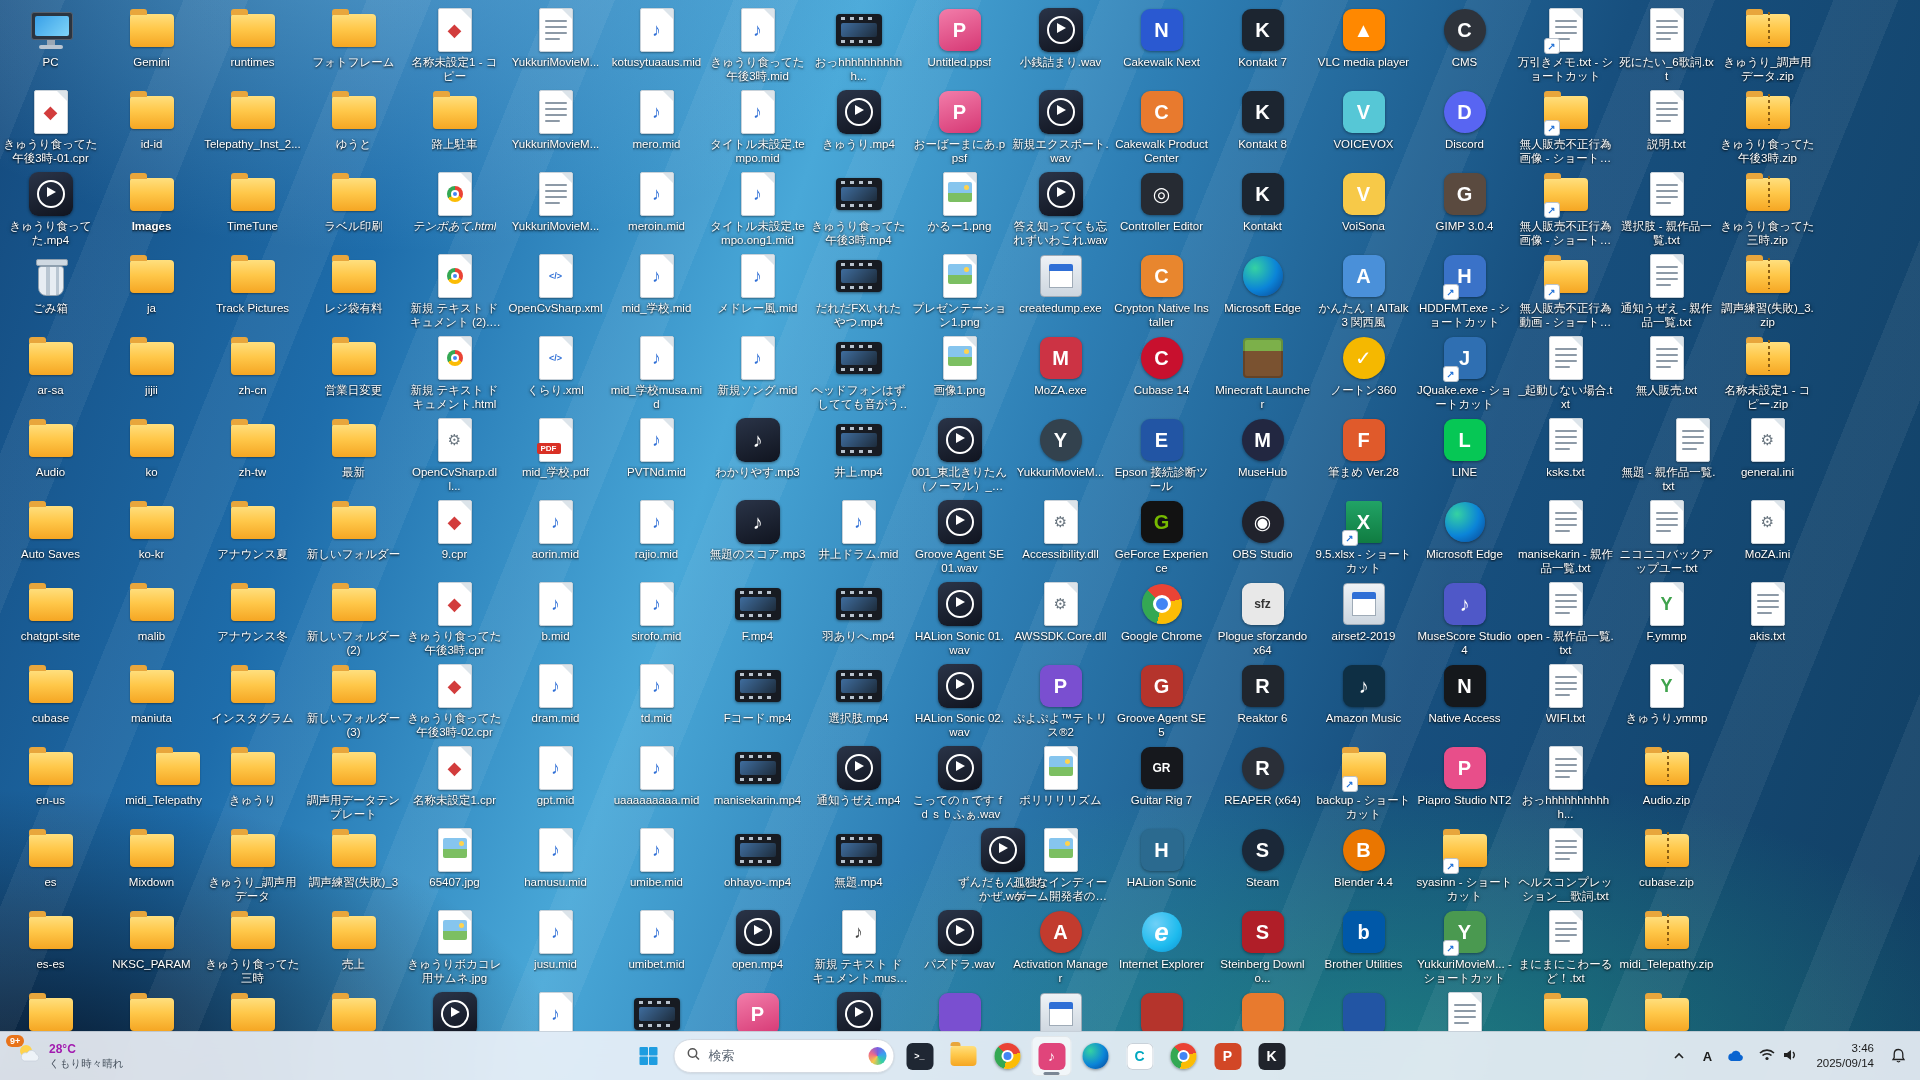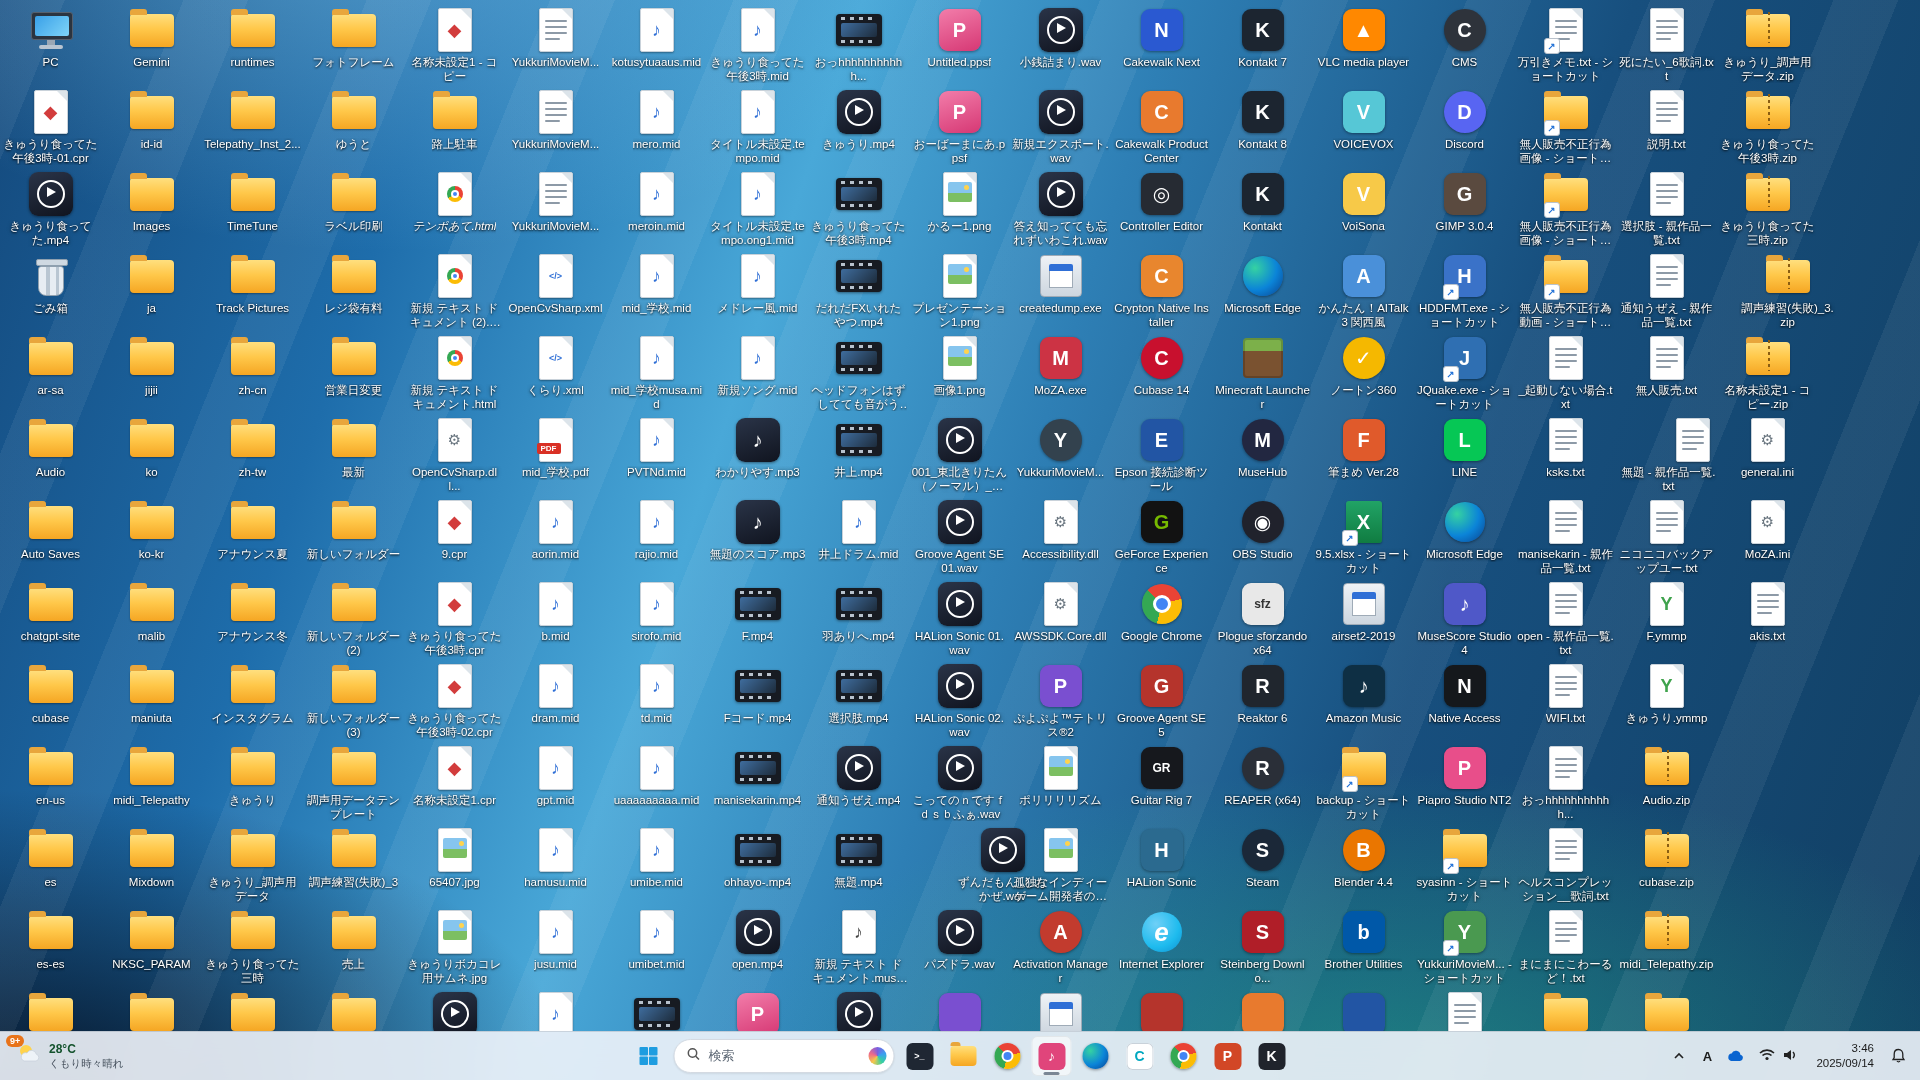--- a/index.html
+++ b/index.html
@@ -81,21 +81,21 @@
     background:conic-gradient(#ea4335 0 33%,#fbbc05 33% 66%,#34a853 66% 100%);}
   .ball::after{content:"";position:absolute;inset:4px;background:#4285f4;border-radius:50%;border:2px solid #fff;}
   .sc{position:absolute;left:2px;bottom:0;width:14px;height:14px;background:#fff;border:1px solid #b9c2cc;border-radius:3px;
     display:flex;align-items:center;justify-content:center;font-size:10px;color:#1d6fd6;font-weight:bold;}
   
   .taskbar{position:absolute;left:0;right:0;bottom:0;height:48px;background:rgba(238,243,250,.9);
     backdrop-filter:blur(18px);border-top:1px solid rgba(110,125,140,.25);z-index:10;}
   .tb-widgets{position:absolute;left:2px;top:0;bottom:0;display:flex;align-items:center;gap:7px;padding:0 12px 0 14px;border-radius:6px;}
   .wx-badge{position:absolute;left:4px;top:3px;background:#e8731a;color:#fff;font-size:9px;font-weight:bold;border-radius:8px;padding:1px 4px;z-index:2;}
   .wx-text{display:flex;flex-direction:column;line-height:1.25;}
-  .wx-temp{font-size:12px;color:#14532d;font-weight:bold;}
+  .wx-temp{font-size:12px;color:#a21caf;font-weight:bold;}
   .wx-cond{font-size:10.5px;color:#47525e;}
   .tb-center{position:absolute;left:50%;top:0;bottom:0;transform:translateX(-50%);display:flex;align-items:center;gap:5px;}
   .tb-btn{width:40px;height:40px;border:none;background:transparent;border-radius:6px;display:flex;align-items:center;justify-content:center;padding:0;}
   .tb-search{height:32px;display:flex;align-items:center;gap:8px;background:#fff;border:1px solid #d4dae2;border-radius:17px;
     padding:0 7px 0 12px;min-width:200px;box-shadow:0 1px 2px rgba(0,0,0,.08);}
   .tb-search-text{font-size:13px;color:#5a6572;flex:1;text-align:left;}
   .tb-search-ball{width:18px;height:18px;border-radius:50%;
     background:conic-gradient(#7a5fe0,#3aa0f0,#37d0a0,#f5c84b,#ef6a8a,#7a5fe0);}
   .tb-apps{display:flex;align-items:center;gap:4px;}
   .tb-app{position:relative;width:40px;height:40px;border:none;background:transparent;border-radius:6px;
@@ -404,21 +404,21 @@
       <div class="label">きゅうり食ってた午後3時.zip</div>
     </div>
     <div class="cell" style="grid-area: 3 / 1;">
       <div class="icon">
         <span class="playtile">
           <span class="playc"></span>
         </span>
       </div>
       <div class="label">きゅうり食ってた.mp4</div>
     </div>
-    <div class="cell" style="grid-area: 3 / 2;">
+    <div class="cell" style="grid-area: 3 / 2; font-weight: bold;">
       <div class="icon">
         <span class="folder48"></span>
       </div>
       <div class="label">Images</div>
     </div>
     <div class="cell" style="grid-area: 3 / 3;">
       <div class="icon">
         <span class="folder48"></span>
       </div>
       <div class="label">TimeTune</div>
@@ -667,21 +667,21 @@
         <span class="pg">
           <span class="fold"></span>
           <span class="ln" style="top:11px"></span>
           <span class="ln" style="top:17px"></span>
           <span class="ln" style="top:23px"></span>
           <span class="ln" style="top:29px;right:12px"></span>
         </span>
       </div>
       <div class="label">通知うぜえ - 親作品一覧.txt</div>
     </div>
-    <div class="cell" style="grid-area: 4 / 18; margin-left: 20px;">
+    <div class="cell" style="grid-area: 4 / 18;">
       <div class="icon">
         <span class="folder48">
           <span class="zipper"></span>
         </span>
       </div>
       <div class="label">調声練習(失敗)_3.zip</div>
     </div>
     <div class="cell" style="grid-area: 5 / 1;">
       <div class="icon">
         <span class="folder48"></span>
@@ -1369,21 +1369,21 @@
         </span>
       </div>
       <div class="label">きゅうり.ymmp</div>
     </div>
     <div class="cell" style="grid-area: 10 / 1;">
       <div class="icon">
         <span class="folder48"></span>
       </div>
       <div class="label">en-us</div>
     </div>
-    <div class="cell" style="grid-area: 10 / 2;">
+    <div class="cell" style="grid-area: 10 / 2; align-items: flex-end;">
       <div class="icon">
         <span class="folder48"></span>
       </div>
       <div class="label">midi_Telepathy</div>
     </div>
     <div class="cell" style="grid-area: 10 / 3;">
       <div class="icon">
         <span class="folder48"></span>
       </div>
       <div class="label">きゅうり</div>

